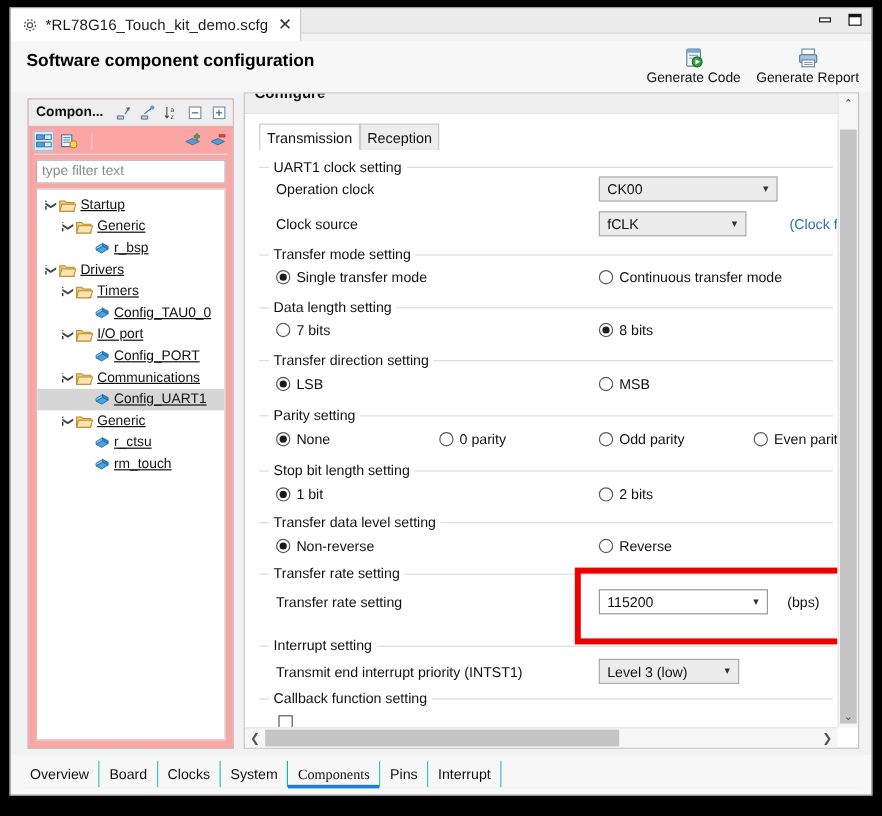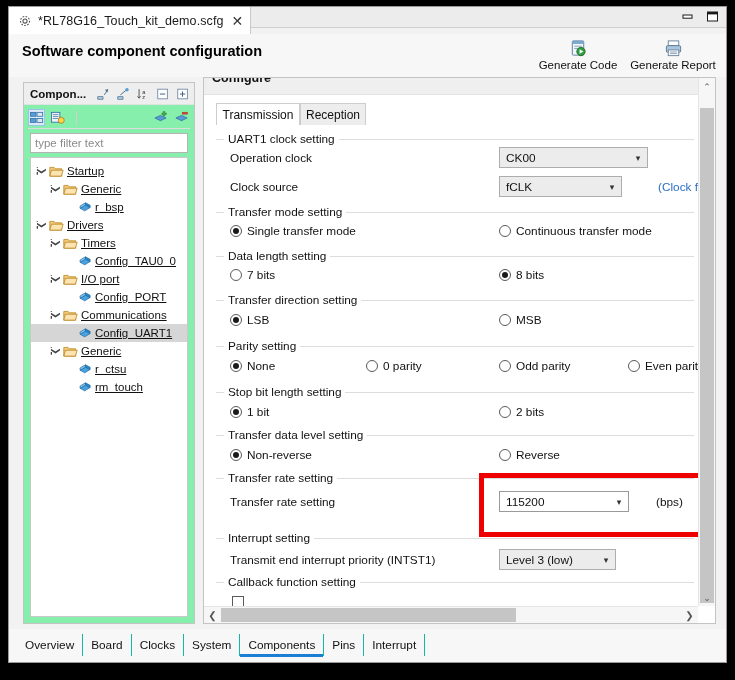--- a/index.html
+++ b/index.html
@@ -75,21 +75,21 @@
   
   .body-area {
     position: absolute; left: 0; top: 70px; right: 0; bottom: 33px;
     background: #f2f2f2;
   }
 
   
   .left-panel {
     position: absolute; left: 14px; top: 5px;
     width: 172px; bottom: 5px;
-    background: #86efac;
+    background: #fca5a5;
     border: 1px solid #c4c4c4;
   }
   .lp-titlebar {
     position: absolute; left:0; top:0; right:0; height: 22px;
     background: #eeeeee;
     display: flex; align-items: center;
     padding: 0 4px 0 6px;
     border-bottom: 1px solid #e2e2e2;
   }
   .lp-title { font-size: 11.5px; font-weight: bold; color: #111; white-space: nowrap;}
@@ -260,21 +260,21 @@
     position:absolute; left: 8px; top: 5px; right: 8px; height: 22px;
     display: flex; border-bottom: 1px solid #e0e0e0;
   }
   .btab {
     height: 22px; display:flex; align-items:center; justify-content:center;
     padding: 0 8px; font-size: 11.8px; color:#111;
     border-right: 1px solid #14b8a6;
     cursor: pointer; position:relative; background:#f7f7f7;
     white-space:nowrap;
   }
-  .btab.active { font-weight: normal; }
+  .btab.active { font-weight: normal; font-family: Liberation Serif, serif; }
   .btab.active::after {
     content:''; position:absolute; left:0; right:0; bottom:-1px;
     height: 3px; background:#1a7fd4;
   }
   .btab.tail { flex:1; border-right:none; }
 
   svg { display:block; }
 </style>
 </head>
 <body>
@@ -685,21 +685,21 @@
           </div>
           <div class="radio" style="left:283px; top:12px;">
             <span class="rmark"></span>
             <span>Reverse</span>
           </div>
         </div>
 
         <div class="group" style="top:383px; height:60px;">
           <div class="group-label">Transfer rate setting</div>
           <div class="row-label" style="left:14px; top:16px;">Transfer rate setting</div>
-          <div class="combo" style="left:283px; top:12px; width:130px;">
+          <div class="combo" style="left:283px; top:12px; width:141px;">
             <span class="cval">115200</span>
             <span class="carrow">▾</span>
           </div>
           <div class="unit-label" style="left:440px; top:16px;">(bps)</div>
         </div>
 
         <div class="group" style="top:443px; height:44px;">
           <div class="group-label">Interrupt setting</div>
           <div class="row-label" style="left:14px; top:14px;">Transmit end interrupt priority (INTST1)</div>
           <div class="combo grey" style="left:283px; top:10px; width:117px;">

